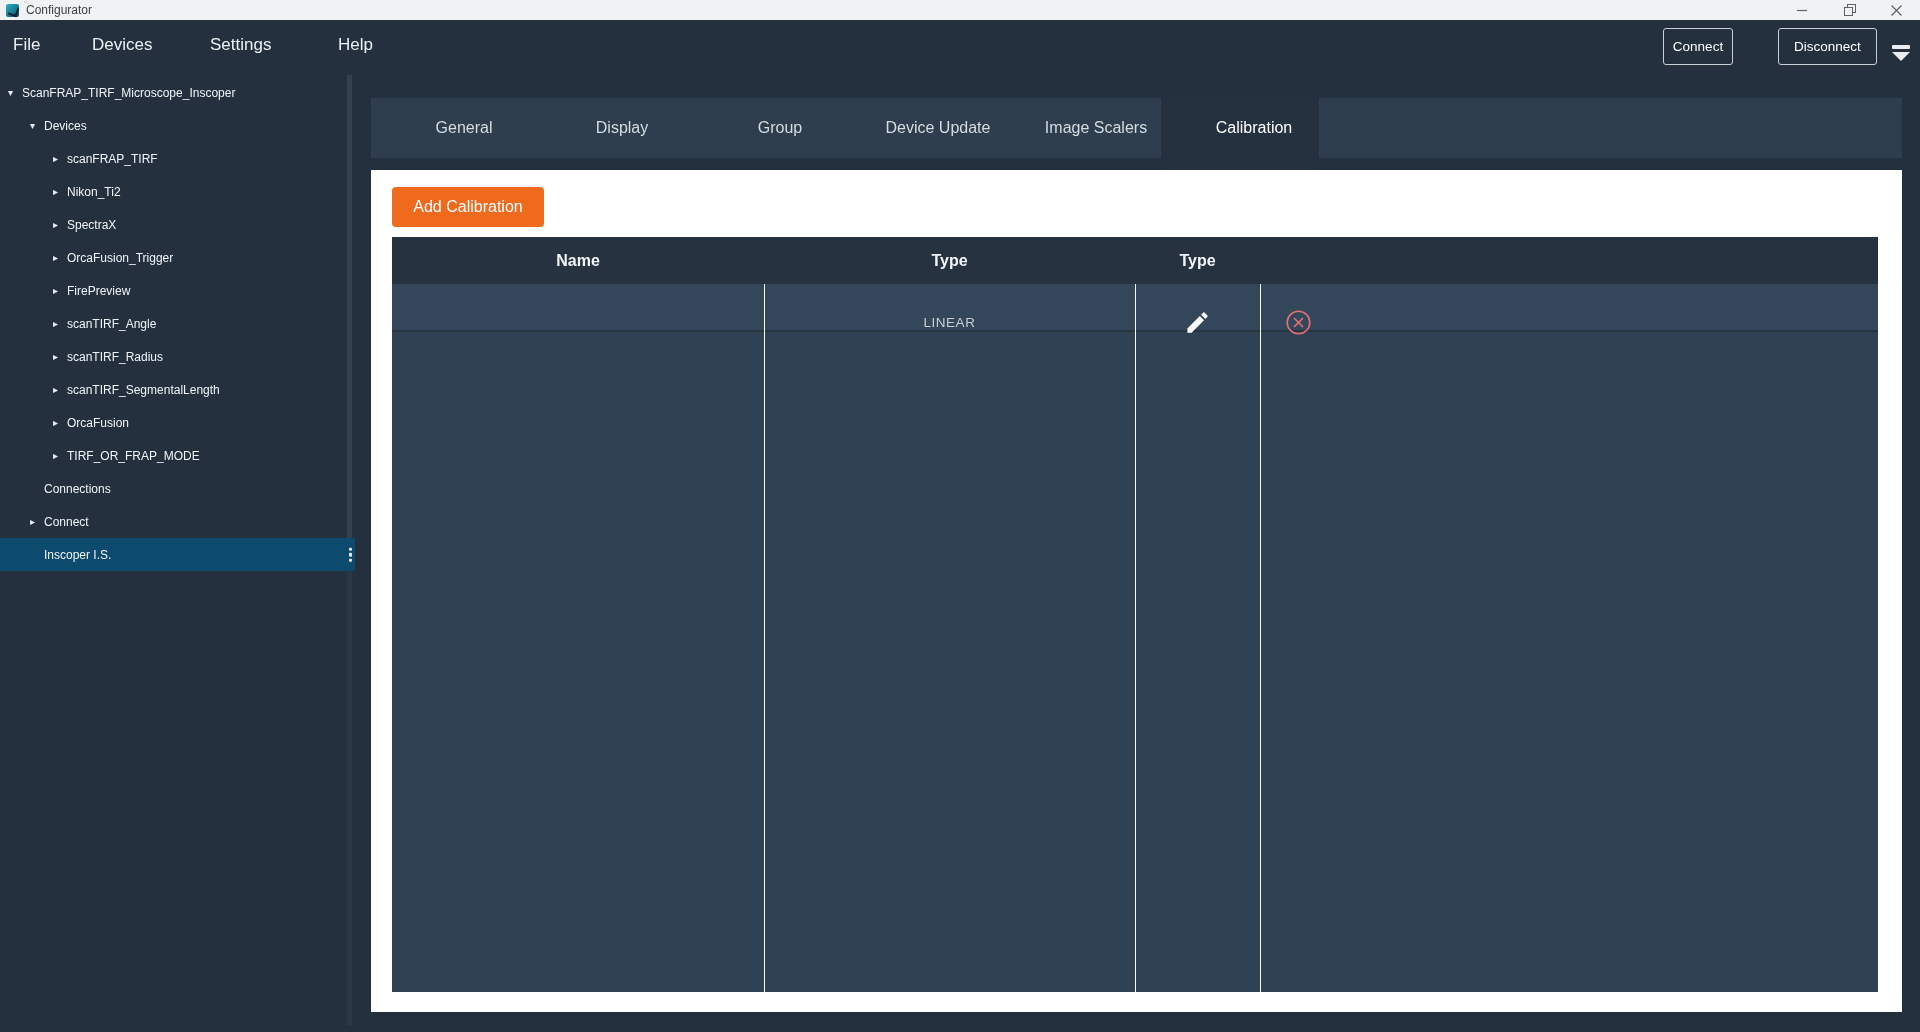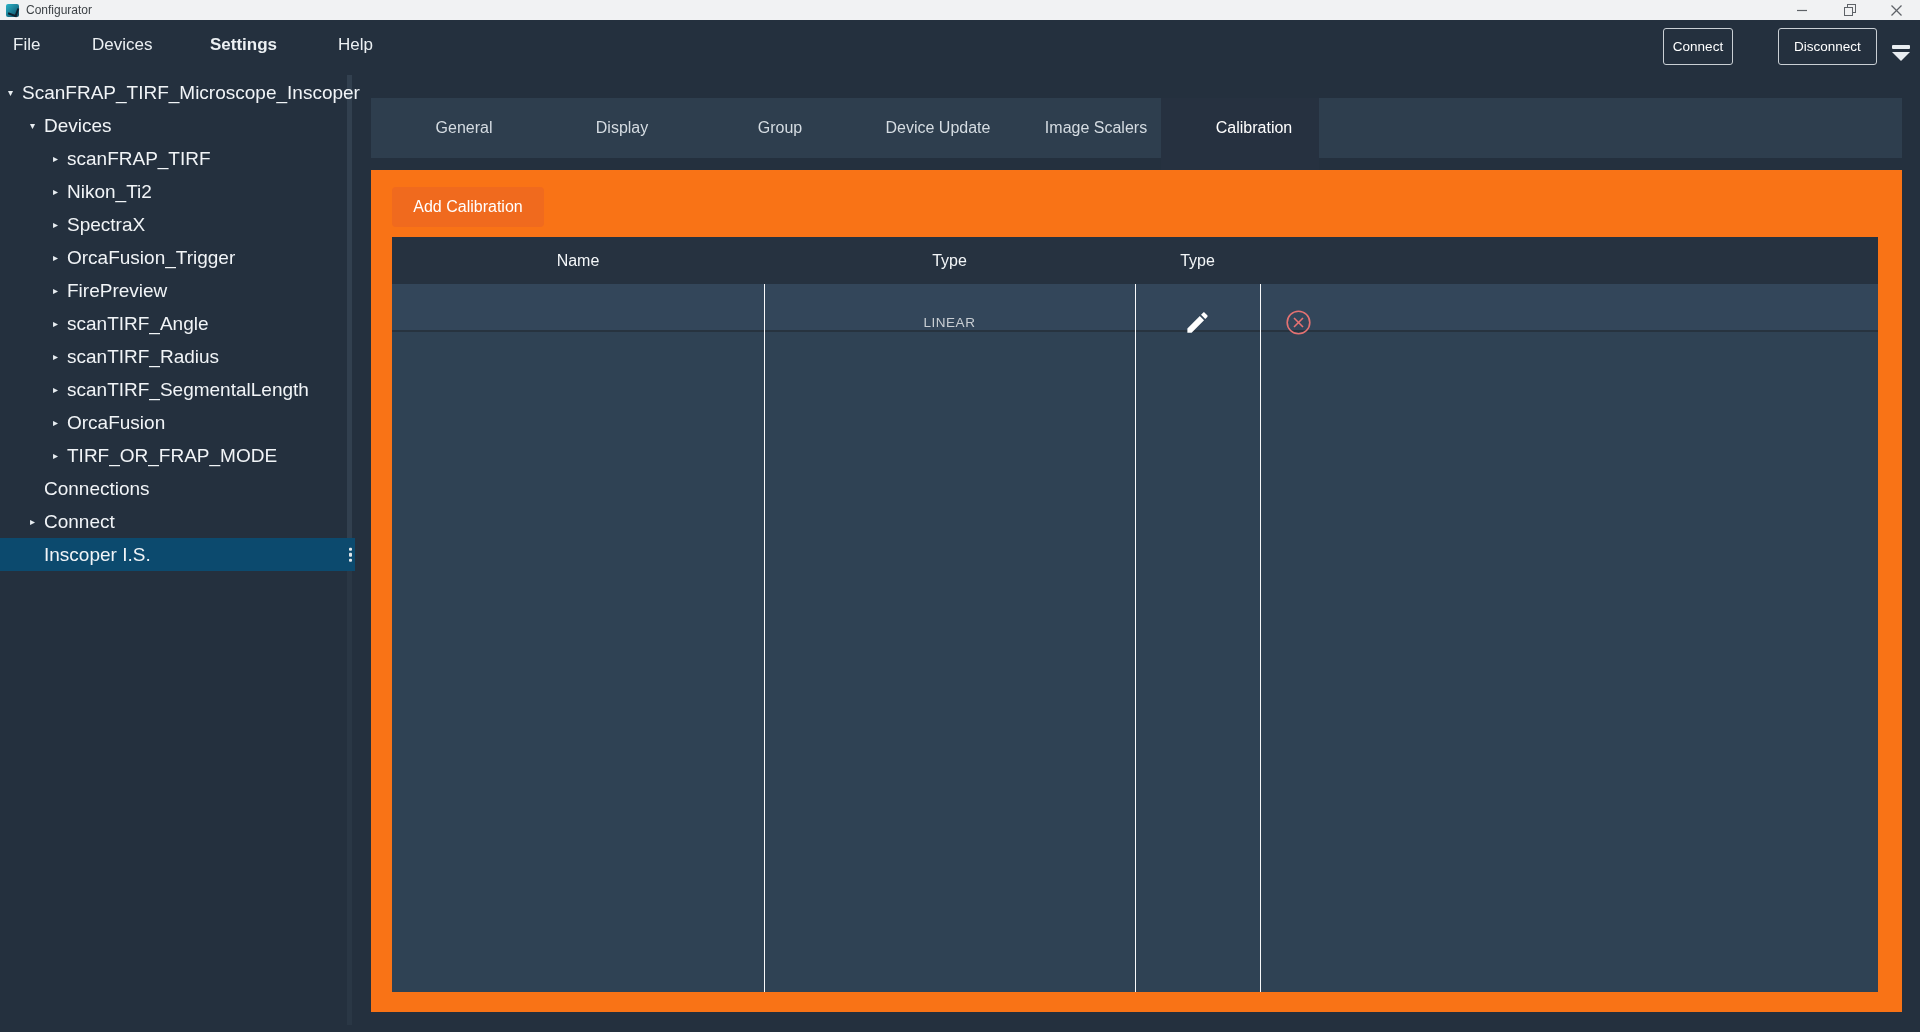--- a/index.html
+++ b/index.html
@@ -31,21 +31,21 @@
   .win-btn { width:47px; height:100%; display:flex; align-items:center; justify-content:center; }
 
   
   .menubar { position:absolute; left:0; top:20px; width:1920px; height:50px; }
   .menu-item {
     position:absolute; top:0; height:50px; line-height:50px;
     font-size:17px; color:#ECF0F3; cursor:default;
   }
   .menu-item:nth-child(1){ left:13px; }
   .menu-item:nth-child(2){ left:92px; }
-  .menu-item:nth-child(3){ left:210px;font-weight:bold; }
+  .menu-item:nth-child(3){ left:210px; }
   .menu-item:nth-child(4){ left:338px; }
 
   .conn-btn {
     position:absolute; top:28px; height:37px;
     background:transparent; border:1px solid #C9CFD4; border-radius:3px;
     color:#FFFFFF; font-size:13.5px; font-family:inherit;
     display:flex; align-items:center; justify-content:center;
   }
   .btn-connect { left:1663px; width:70px; }
   .btn-disconnect { left:1778px; width:99px; }
@@ -60,51 +60,51 @@
   
   .sidebar { position:absolute; left:0; top:70px; width:355px; height:962px; }
   .scroll-track { position:absolute; left:347px; top:5px; width:5px; height:950px; background:#2A3745; }
   .scroll-thumb { position:absolute; left:347px; top:5px; width:5px; height:470px; background:#32404F; }
   .tree { position:absolute; left:0; top:6px; width:355px; }
   .tree-item { height:33px; display:flex; align-items:center; position:relative; width:100%; cursor:default; }
   .tree-item.lvl0 { padding-left:8px; }
   .tree-item.lvl1 { padding-left:30px; }
   .tree-item.lvl2 { padding-left:53px; }
   .tree-arrow { width:14px; flex:none; font-size:10px; color:#E8EDF1; }
-  .tree-label { font-size:19px; color:#F1F4F7; white-space:nowrap; }
+  .tree-label { font-size:12px; color:#F1F4F7; white-space:nowrap; }
   .tree-item.selected { background:#0c4a6e; }
   .kebab { position:absolute; right:3px; top:50%; transform:translateY(-50%); display:flex; flex-direction:column; gap:2px; }
   .kebab i { width:3px; height:3.5px; background:#E3E7EA; border-radius:1px; display:block; }
 
   
   .tabstrip {
     position:absolute; left:371px; top:98px; width:1531px; height:60px;
     background:#2E3E4E; display:flex;
   }
   .tab {
     width:158px; height:60px; line-height:60px; text-align:center;
     font-size:16px; color:#D5DCE2; cursor:default; flex:none;padding-left:28px;
   }
   .tab.active { background:#263140; height:72px; color:#FFFFFF; }
 
   
   .panel {
     position:absolute; left:371px; top:170px; width:1531px; height:842px;
-    background:#f97316;
+    background:#ffffff;
   }
   .add-btn {
     position:absolute; left:21px; top:17px; width:152px; height:40px;
     background:#F06A1E; border:none; border-radius:4px;
     color:#FFFFFF; font-size:16px; font-family:inherit; cursor:pointer;
   }
   .table-header {
     position:absolute; left:21px; top:67px; width:1486px; height:47px;
     background:#263240; display:flex; align-items:center;
   }
-  .th { text-align:center; font-weight:normal; font-size:16px; color:#F3F6F8; flex:none; }
+  .th { text-align:center; font-weight:bold; font-size:16px; color:#F3F6F8; flex:none; }
   .tbody {
     position:absolute; left:21px; top:114px; width:1486px; height:708px;
     background:#2F4254;
   }
   .sep { position:absolute; top:0; bottom:0; width:1px; background:#F8F9FA; }
   .trow {
     display:flex; height:48px; background:#33465A;
     border-bottom:2px solid #27333F; align-items:center; position:relative;
   }
   .td { display:flex; align-items:center; justify-content:center; height:100%; flex:none;margin-top:31px; }

